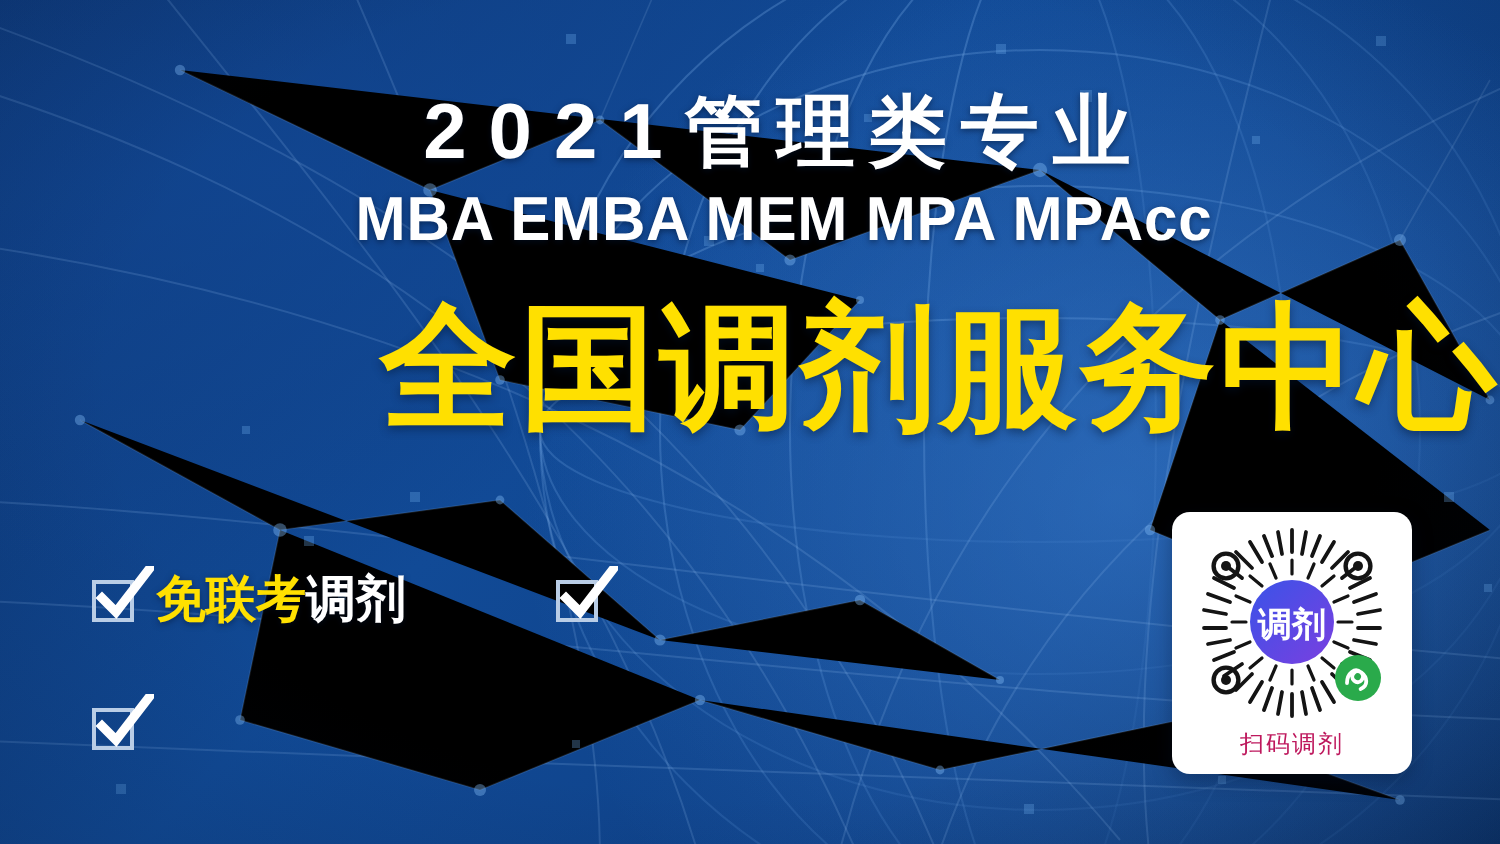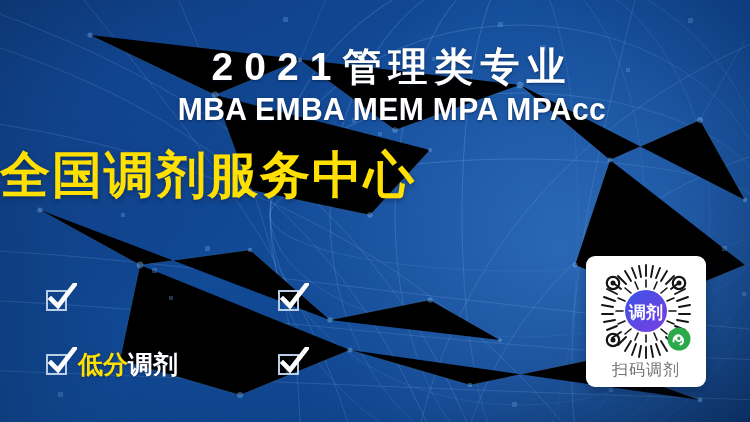--- a/index.html
+++ b/index.html
@@ -77,23 +77,23 @@
     transform: scaleX(0.97);
     text-shadow: 0 1px 3px rgba(2,18,46,0.55);
     white-space: nowrap;
   }
 
   .main-title {
     position: absolute;
     left: 0;
     top: 150px;
     width: 750px;
-    text-align: left;
+    text-align: right;
     color: #ffe000;
-    font-size: 50px;
+    font-size: 68px;
     font-weight: bold;
     letter-spacing: 2px;
     line-height: 1.0;
     white-space: nowrap;
     text-shadow: 0 2px 5px rgba(3,20,48,0.45);
   }
 
   
   .features {
     position: absolute;
@@ -159,22 +159,22 @@
     top: 5px;
     width: 106px;
     height: 100px;
   }
   .qr-caption {
     position: absolute;
     left: 0;
     bottom: 9px;
     width: 120px;
     text-align: center;
-    color: #737373;
-    font-size: 16px;
+    color: #be185d;
+    font-size: 12px;
     line-height: 1;
     letter-spacing: 1px;
   }
 </style>
 </head>
 <body>
 
 <div class="banner">
 
   <svg class="bg-net" viewBox="0 0 750 422" preserveAspectRatio="none" aria-hidden="true">
@@ -298,40 +298,33 @@
     <div class="main-title">全国调剂服务中心</div>
 
     <div class="features">
 
       <div class="feature">
         <span class="check-box">
           <svg class="tick" viewBox="0 0 30 30" aria-hidden="true">
             <path d="M4 16 L11 23 L28 1" fill="none" stroke="#ffffff" stroke-width="4.6" stroke-linecap="square" stroke-linejoin="miter"></path>
           </svg>
         </span>
+        <span class="feature-text">
+          <span class="hi">免联考</span><span>调剂</span>
+        </span>
       </div>
 
       <div class="feature">
         <span class="check-box">
           <svg class="tick" viewBox="0 0 30 30" aria-hidden="true">
             <path d="M4 16 L11 23 L28 1" fill="none" stroke="#ffffff" stroke-width="4.6" stroke-linecap="square" stroke-linejoin="miter"></path>
           </svg>
         </span>
       </div>
 
-      <div class="feature">
-        <span class="check-box">
-          <svg class="tick" viewBox="0 0 30 30" aria-hidden="true">
-            <path d="M4 16 L11 23 L28 1" fill="none" stroke="#ffffff" stroke-width="4.6" stroke-linecap="square" stroke-linejoin="miter"></path>
-          </svg>
-        </span>
-        <span class="feature-text">
-          <span class="hi">低分</span><span>调剂</span>
-        </span>
-      </div>
 
       <div class="feature">
         <span class="check-box">
           <svg class="tick" viewBox="0 0 30 30" aria-hidden="true">
             <path d="M4 16 L11 23 L28 1" fill="none" stroke="#ffffff" stroke-width="4.6" stroke-linecap="square" stroke-linejoin="miter"></path>
           </svg>
         </span>
       </div>
 
     </div>

